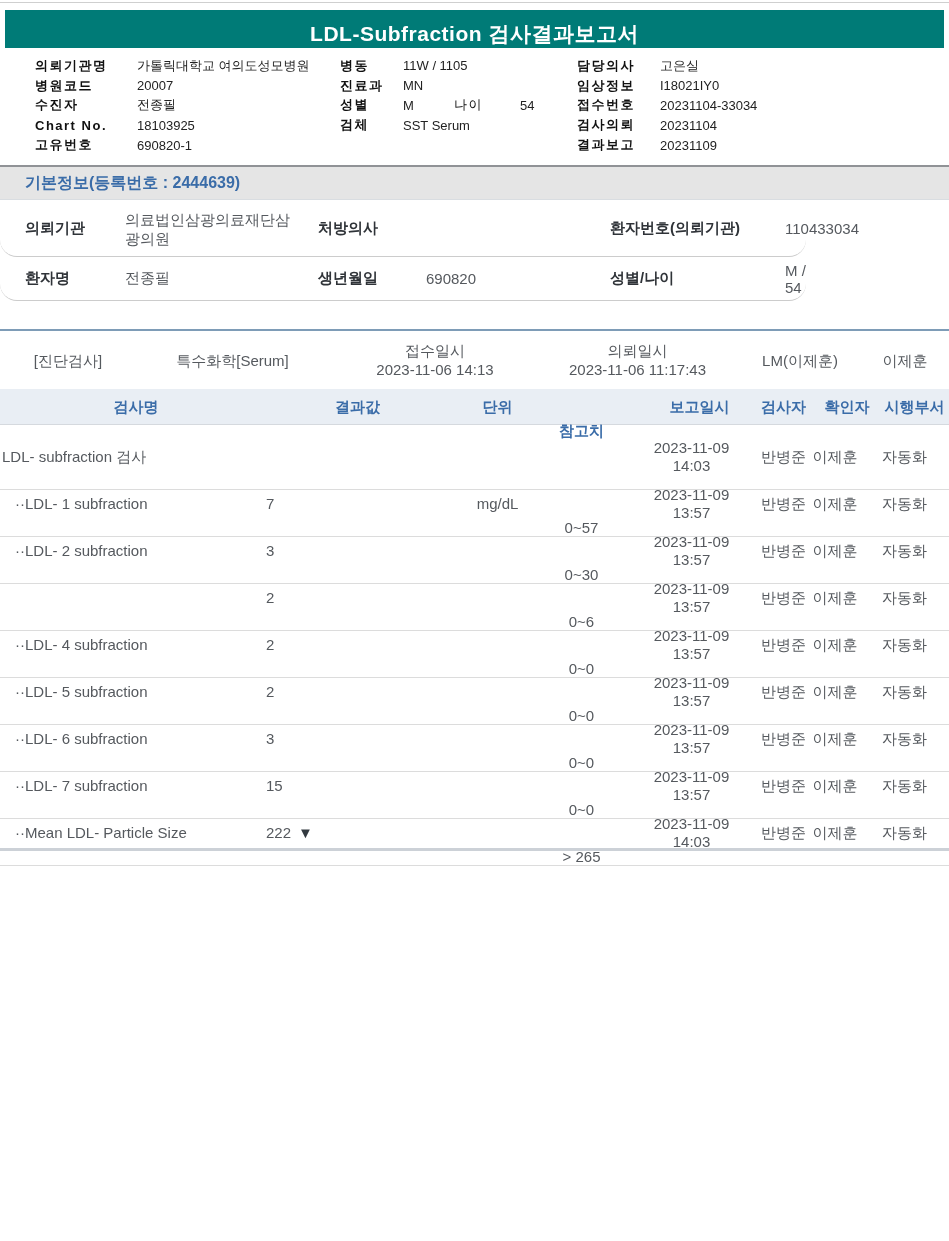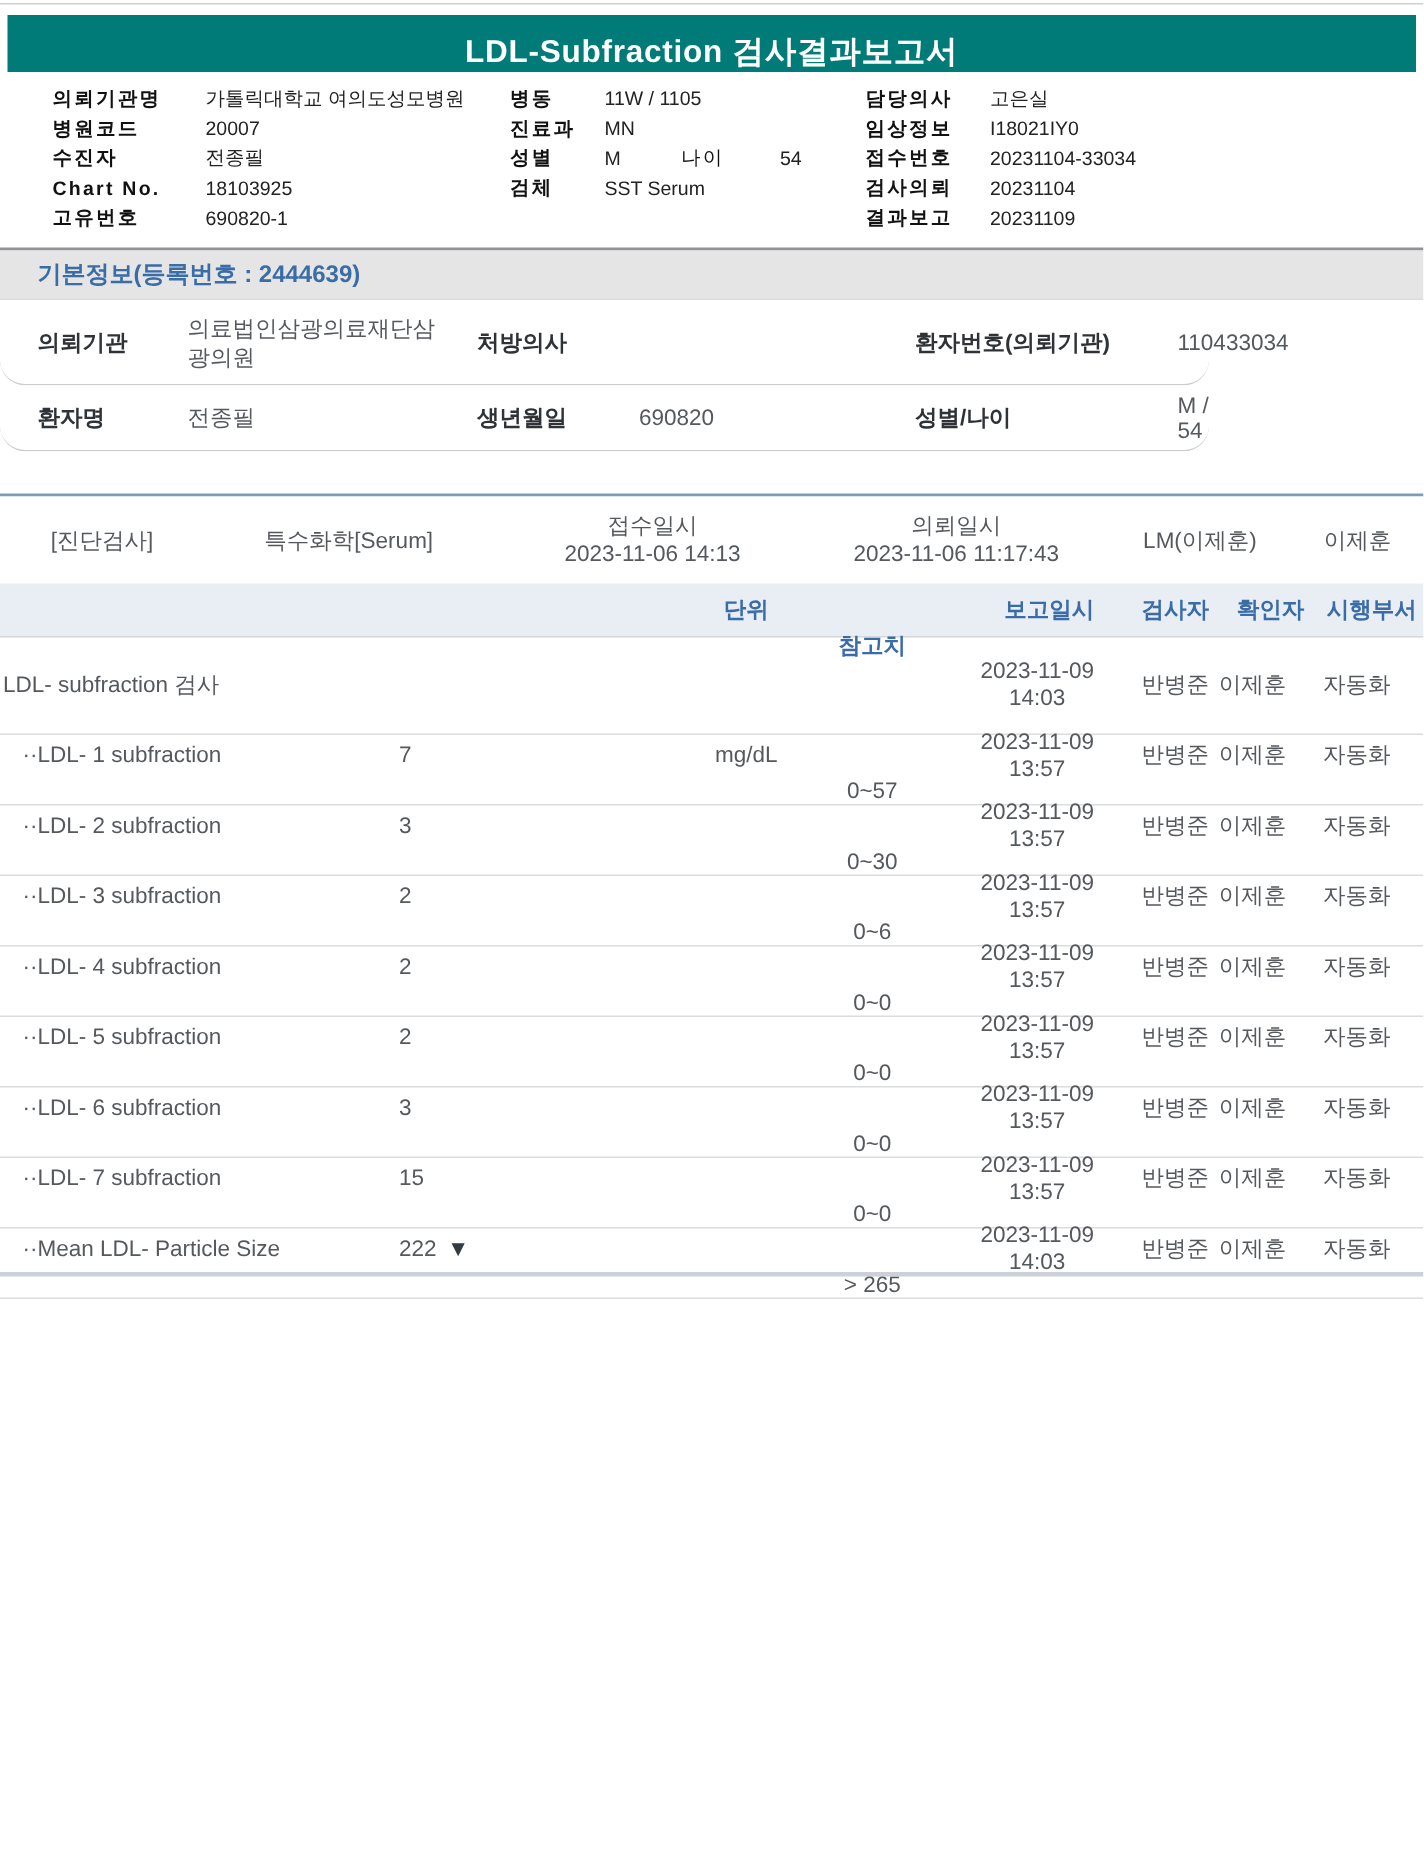--- a/index.html
+++ b/index.html
@@ -176,20 +176,22 @@
     </div>
     <div class="dcell" style="left:540px;width:195px;flex-direction:column">
       <span>의뢰일시</span>
       <span>2023-11-06 11:17:43</span>
     </div>
     <span class="dcell" style="left:750px;width:100px">LM(이제훈)</span>
     <span class="dcell" style="left:870px;width:70px">이제훈</span>
   </div>
 
   <div class="thead">
+    <span class="cell c-name">검사명</span>
+    <span class="cell c-res">결과값</span>
     <span class="cell c-unit">단위</span>
     <span class="cell c-ref">참고치</span>
     <span class="cell c-date">보고일시</span>
     <span class="cell c-tester">검사자</span>
     <span class="cell c-conf">확인자</span>
     <span class="cell c-dept">시행부서</span>
   </div>
 
   <div class="trow noindent" style="top:425px">
     <span class="cell c-name">LDL- subfraction 검사</span>
@@ -233,21 +235,20 @@
     <span class="cell c-ref">0~30</span>
     <span class="cell c-date">
         <span>2023-11-09</span>
         <span>13:57</span>
       </span>
     <span class="cell c-tester">반병준</span>
     <span class="cell c-conf">이제훈</span>
     <span class="cell c-dept">자동화</span>
   </div>
   <div class="trow" style="top:566px">
-    <span class="cell c-name">··LDL- 3 subfraction</span>
     <span class="cell c-res">
         <span>2</span>
         <span class="flag"></span>
       </span>
     <span class="cell c-unit"></span>
     <span class="cell c-ref">0~6</span>
     <span class="cell c-date">
         <span>2023-11-09</span>
         <span>13:57</span>
       </span>

